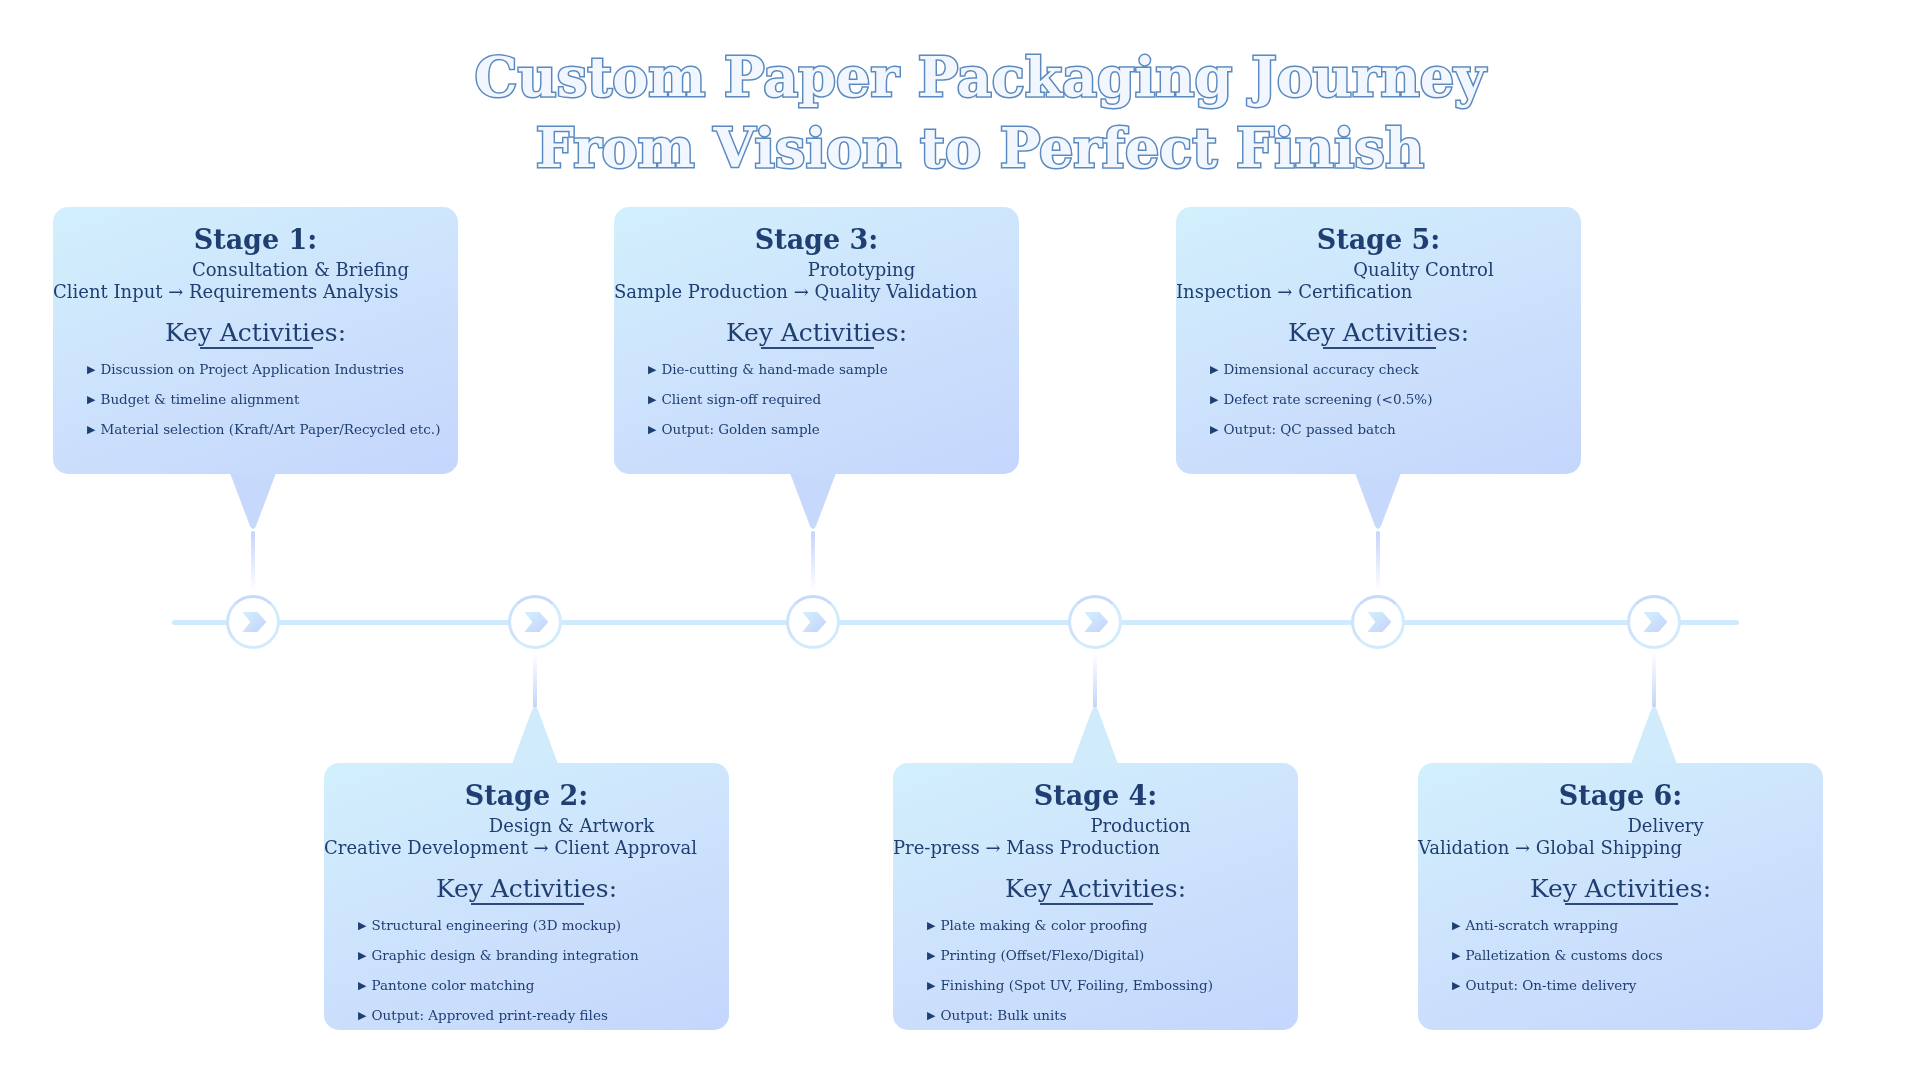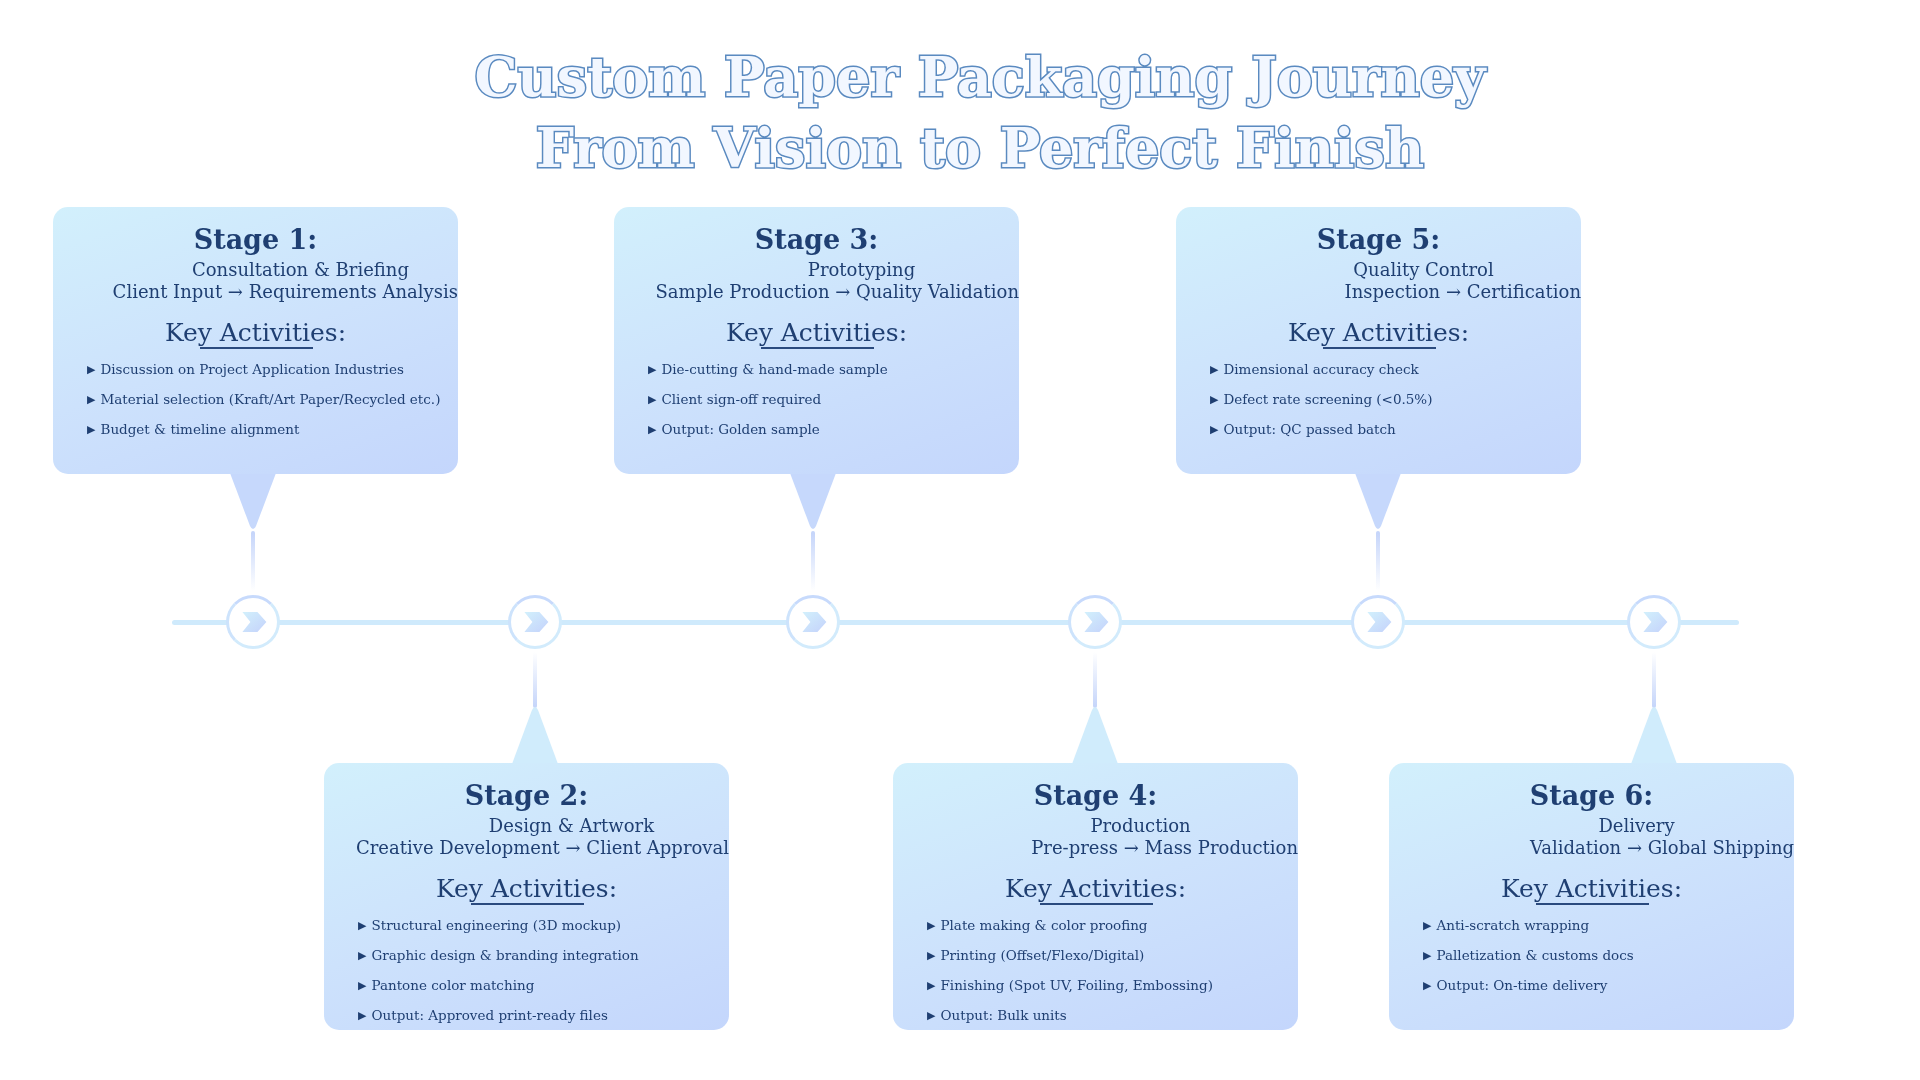--- a/index.html
+++ b/index.html
@@ -27,21 +27,21 @@
 
   .pointer { position: absolute; width: 46px; margin-left: -23px; }
 
   .card { position: absolute; width: 405px; height: 267px; border-radius: 15px;
           background: linear-gradient(160deg, #d2f0fc 0%, #cde2fc 50%, #c4d6fc 100%);
           box-sizing: border-box; }
   .card .stage-title { position: absolute; left: 0; width: 100%; top: 16px; text-align: center;
                        font-size: 27px; line-height: 34px; font-weight: bold; color: #1f3f72; }
   .card .stage-name { position: absolute; left: 0; width: 100%; top: 51px; text-align: center;
                       font-size: 18px; line-height: 23px; color: #1f3f72; margin-left: 45px; }
-  .card .stage-flow { position: absolute; left: 0; width: 100%; top: 73px; text-align: right;
+  .card .stage-flow { position: absolute; left: 0; width: 100%; top: 73px; text-align: left;
                       font-size: 18px; line-height: 23px; color: #1f3f72; white-space: nowrap; }
   .card .ka { position: absolute; left: 0; width: 100%; top: 113px; text-align: center;
               font-size: 25px; line-height: 26px; color: #1f3f72; }
   .card .ka-line { position: absolute; left: 50%; margin-left: -56px; width: 113px; top: 140px;
                    height: 2px; background: #2a4a7e; }
   .card ul { position: absolute; left: 34px; top: 148px; margin: 0; padding: 0; list-style: none; }
   .card li { font-size: 13.5px; line-height: 29px; color: #1f3f72; white-space: nowrap; }
   .card li .bullet { font-size: 11px; margin-right: 5px; display: inline-block; transform: translateY(-1px); }
 </style>
 </head>
@@ -71,22 +71,22 @@
       <path d="M0 0 L46 0 L26 53 Q23 59 20 53 Z" fill="#c6d8fc"></path>
     </svg>
     <div class="card" style="left: 53px; top: 207px;">
       <div class="stage-title">Stage 1:</div>
       <div class="stage-name">Consultation &amp; Briefing</div>
       <div class="stage-flow">Client Input → Requirements Analysis</div>
       <div class="ka">Key Activities:</div>
       <div class="ka-line"></div>
       <ul>
         <li><span class="bullet">▶</span><span>Discussion on Project Application Industries</span></li>
+        <li><span class="bullet">▶</span><span>Budget &amp; timeline alignment</span></li>
         <li><span class="bullet">▶</span><span>Material selection (Kraft/Art Paper/Recycled etc.)</span></li>
-        <li><span class="bullet">▶</span><span>Budget &amp; timeline alignment</span></li>
       </ul>
     </div>
     <div class="node" style="left: 535px;">
       <svg width="28" height="22" class="chev">
         <defs>
           <linearGradient id="cg1" x1="0" y1="0" x2="1" y2="1">
             <stop offset="0" stop-color="#d2f0fc"></stop>
             <stop offset="1" stop-color="#c4d2fb"></stop>
           </linearGradient>
         </defs>
@@ -200,21 +200,21 @@
             <stop offset="1" stop-color="#c4d2fb"></stop>
           </linearGradient>
         </defs>
         <path d="M2 1 L17 1 L26 11 L17 21 L2 21 L10 11 Z" fill="url(#cg5)"></path>
       </svg>
     </div>
     <div class="connector up" style="left: 1654px; top: 652px; height: 56px;"></div>
     <svg class="pointer" width="46" height="58" style="left: 1654px; top: 706px;">
       <path d="M20 4 Q23 -2 26 4 L46 58 L0 58 Z" fill="#d0ecfc"></path>
     </svg>
-    <div class="card" style="left: 1389px; top: 763px;">
+    <div class="card" style="left: 1418px; top: 763px;">
       <div class="stage-title">Stage 6:</div>
       <div class="stage-name">Delivery</div>
       <div class="stage-flow">Validation → Global Shipping</div>
       <div class="ka">Key Activities:</div>
       <div class="ka-line"></div>
       <ul>
         <li><span class="bullet">▶</span><span>Anti-scratch wrapping</span></li>
         <li><span class="bullet">▶</span><span>Palletization &amp; customs docs</span></li>
         <li><span class="bullet">▶</span><span>Output: On-time delivery</span></li>
       </ul>

